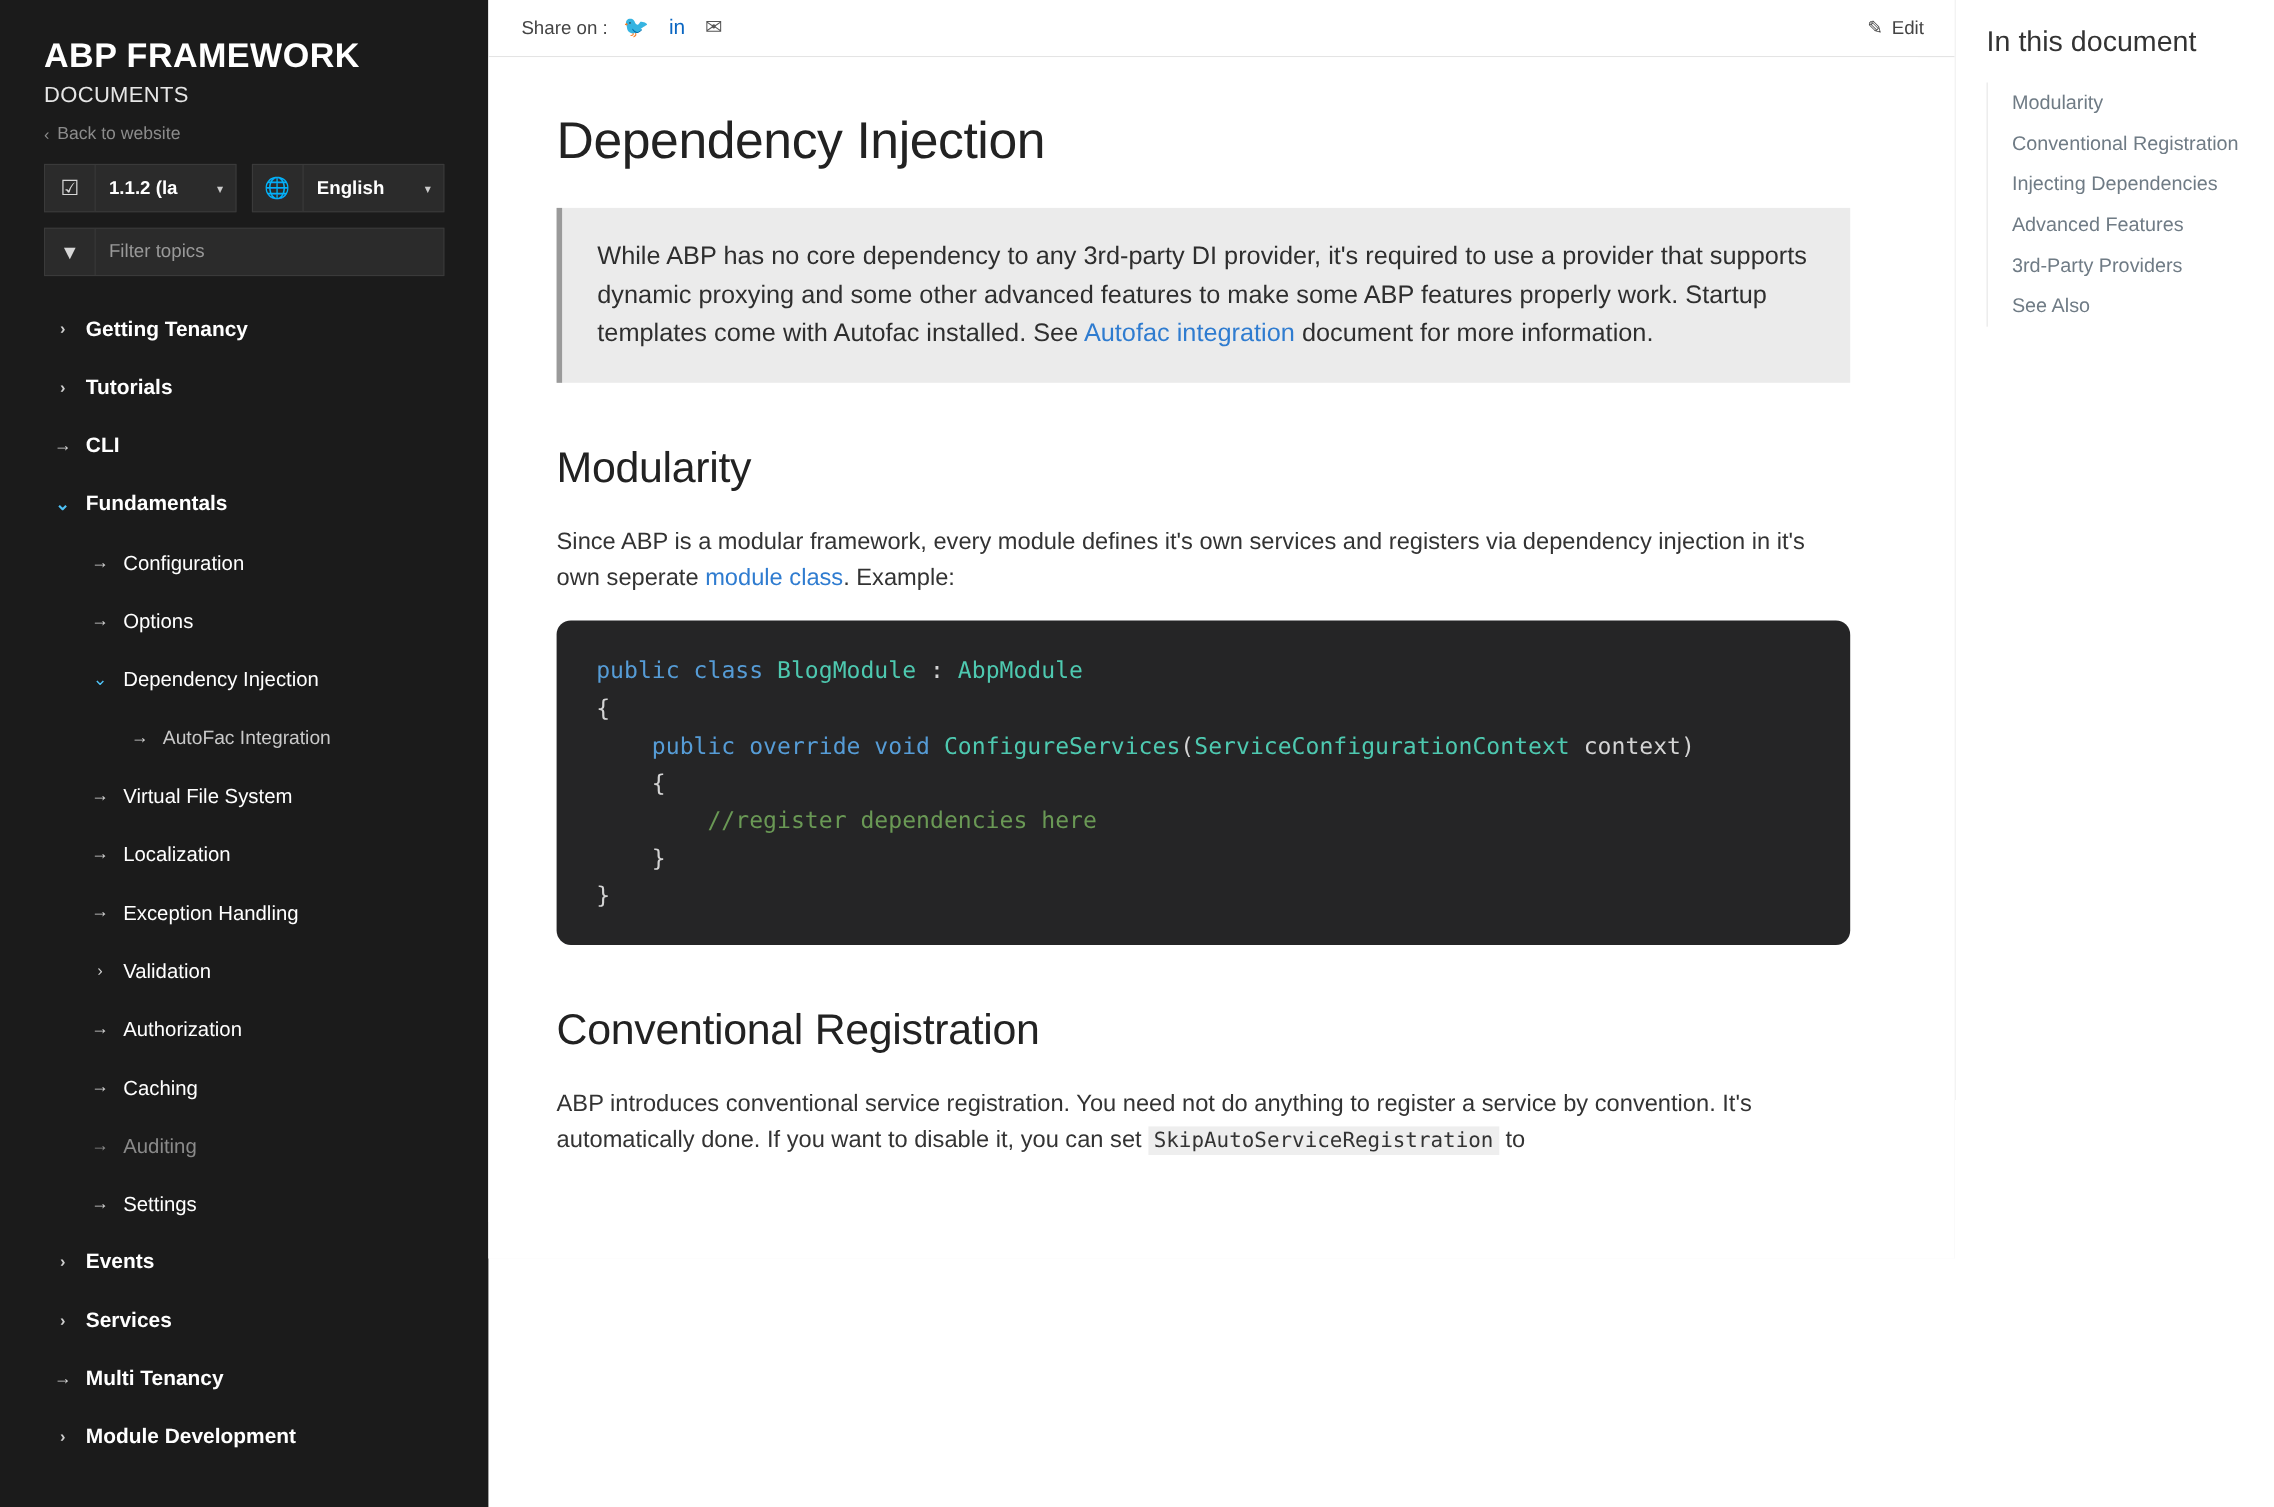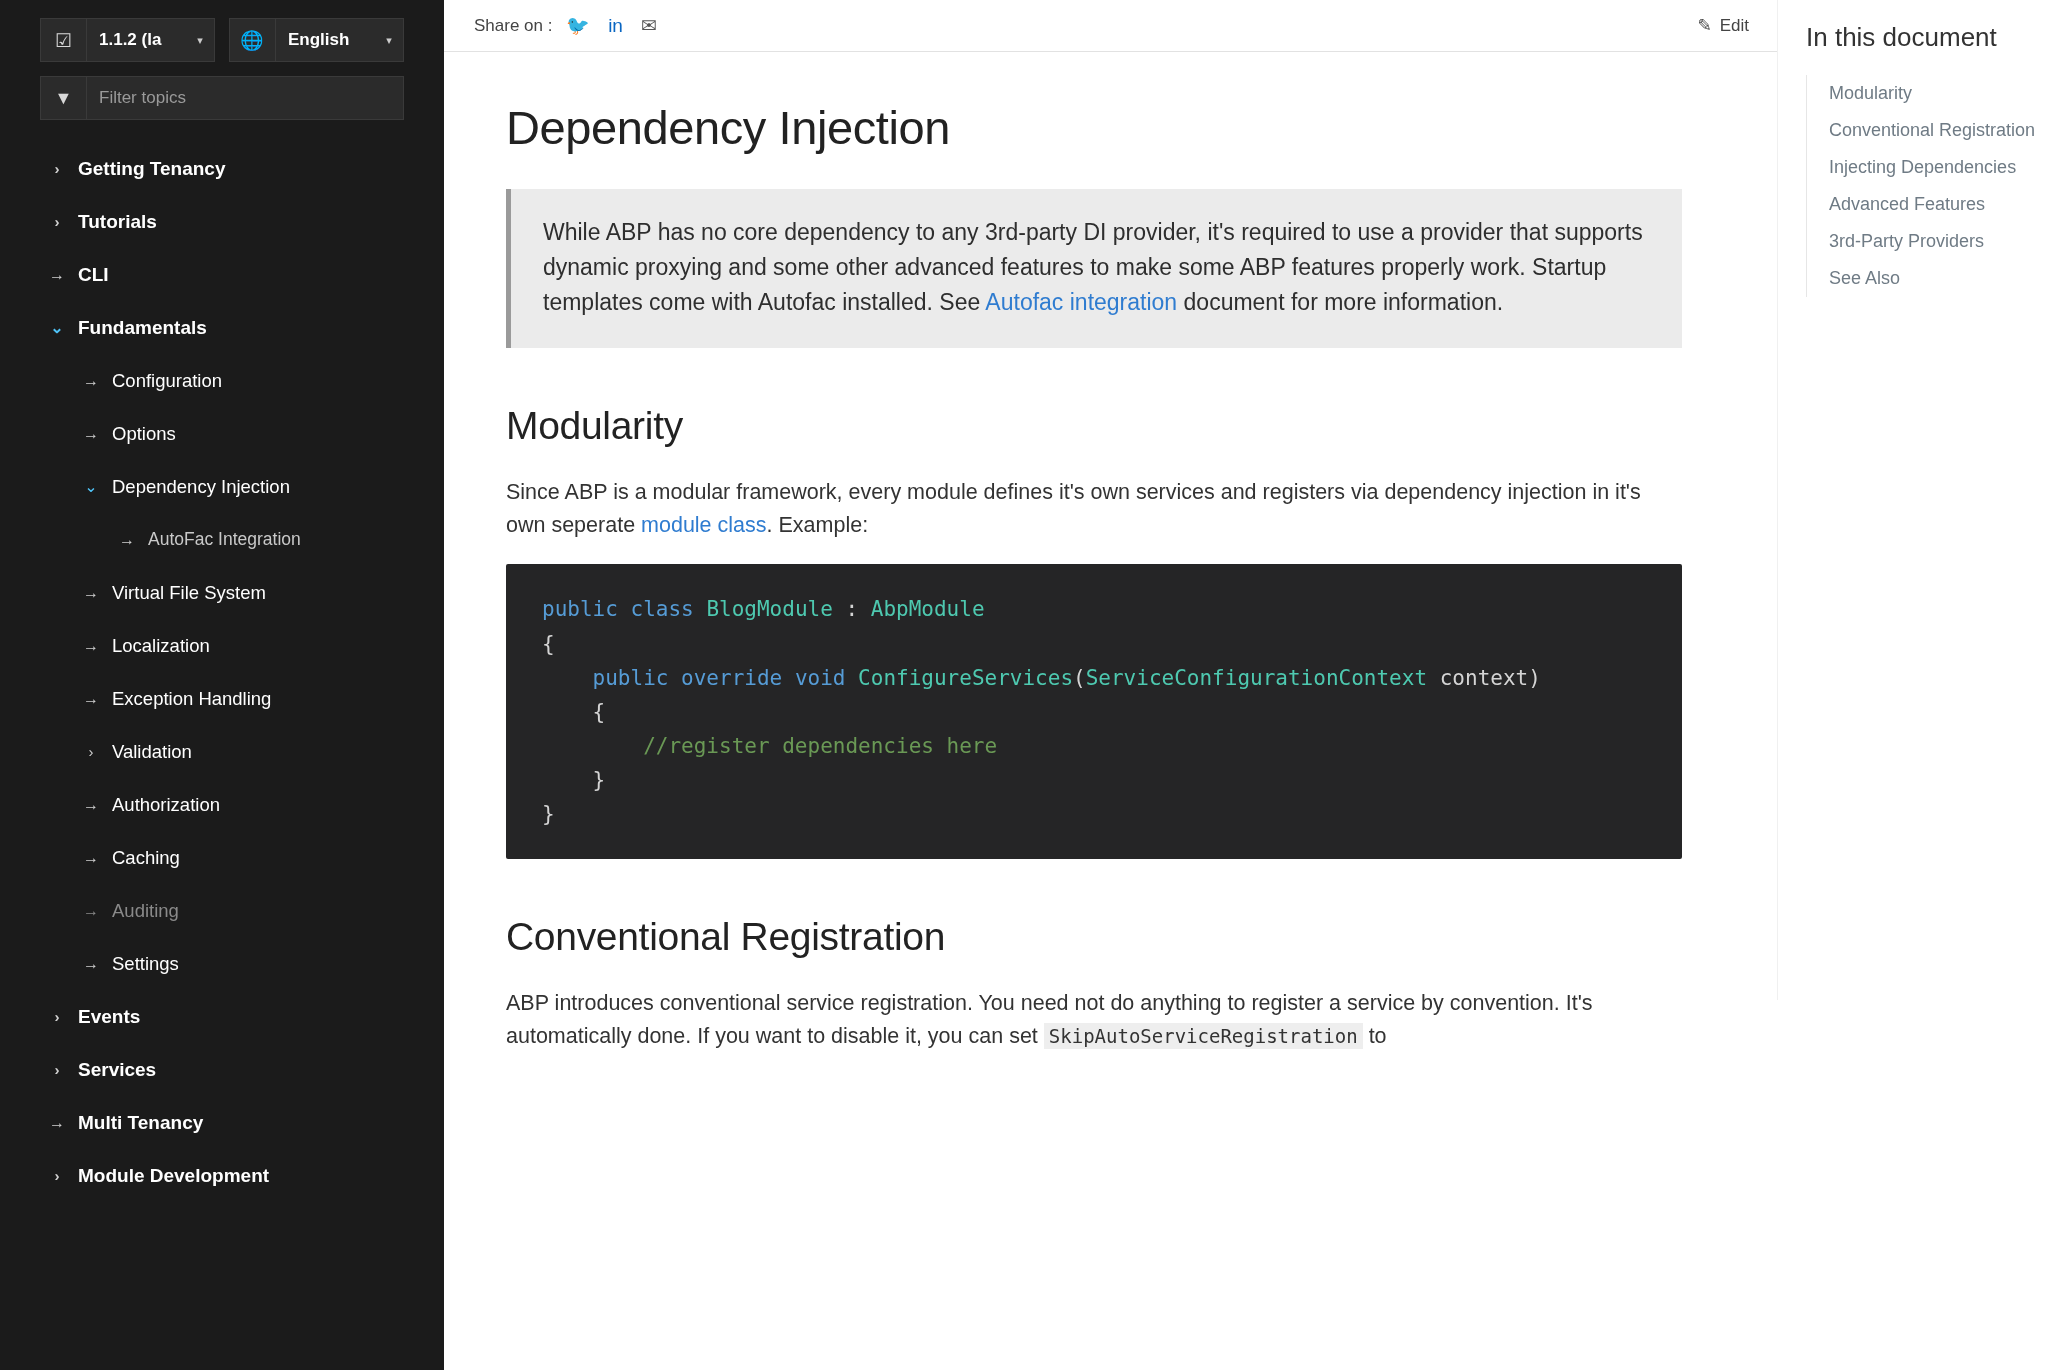--- a/index.html
+++ b/index.html
@@ -226,21 +226,21 @@
   .code-block {
     background: #252526;
     color: #d4d4d4;
     padding: 28px 36px;
     margin: 22px 0 0 0;
     font-family: "DejaVu Sans Mono", monospace;
     font-size: 21px;
     line-height: 1.62;
     white-space: pre;
     overflow: hidden;
-    border-radius: 2px;
+    border-radius: 13px;
   }
   .k { color: #569cd6; }
   .t { color: #4ec9b0; }
   .c { color: #6a9955; }
   .w { color: #d4d4d4; }
   code.inline {
     font-family: "DejaVu Sans Mono", monospace;
     font-size: 19px;
     background: #eeeeee;
     color: #333;
@@ -271,20 +271,28 @@
     line-height: 1.5;
     white-space: nowrap;
   }
 </style>
 </head>
 <body>
 
 <div class="app">
 
   <aside class="sidebar">
+    <div class="brand">
+      <div class="brand-title">ABP FRAMEWORK</div>
+      <div class="brand-sub">DOCUMENTS</div>
+      <div class="back-link">
+        <span class="back-chevron">‹</span>
+        <span>Back to website</span>
+      </div>
+    </div>
 
     <div class="selectors">
       <div class="select-box">
         <span class="select-icon">☑</span>
         <span class="select-value">1.1.2 (la</span>
         <span class="select-caret">▾</span>
       </div>
       <div class="select-box">
         <span class="select-icon">🌐</span>
         <span class="select-value">English</span>

